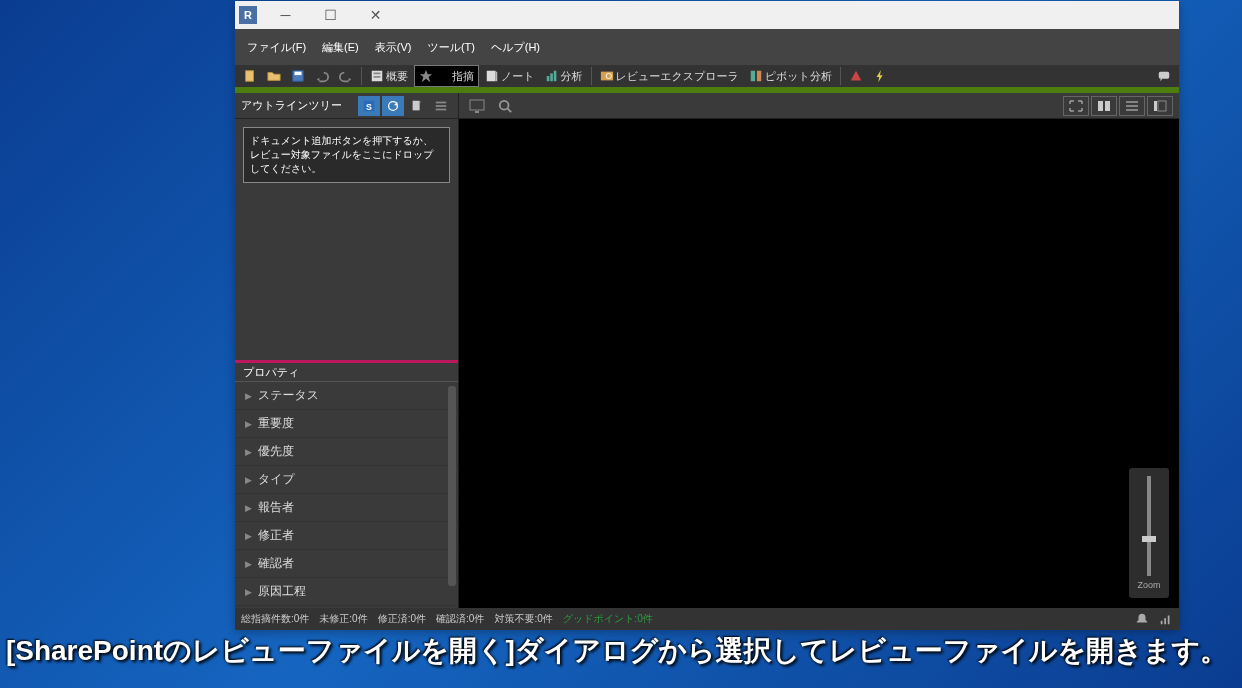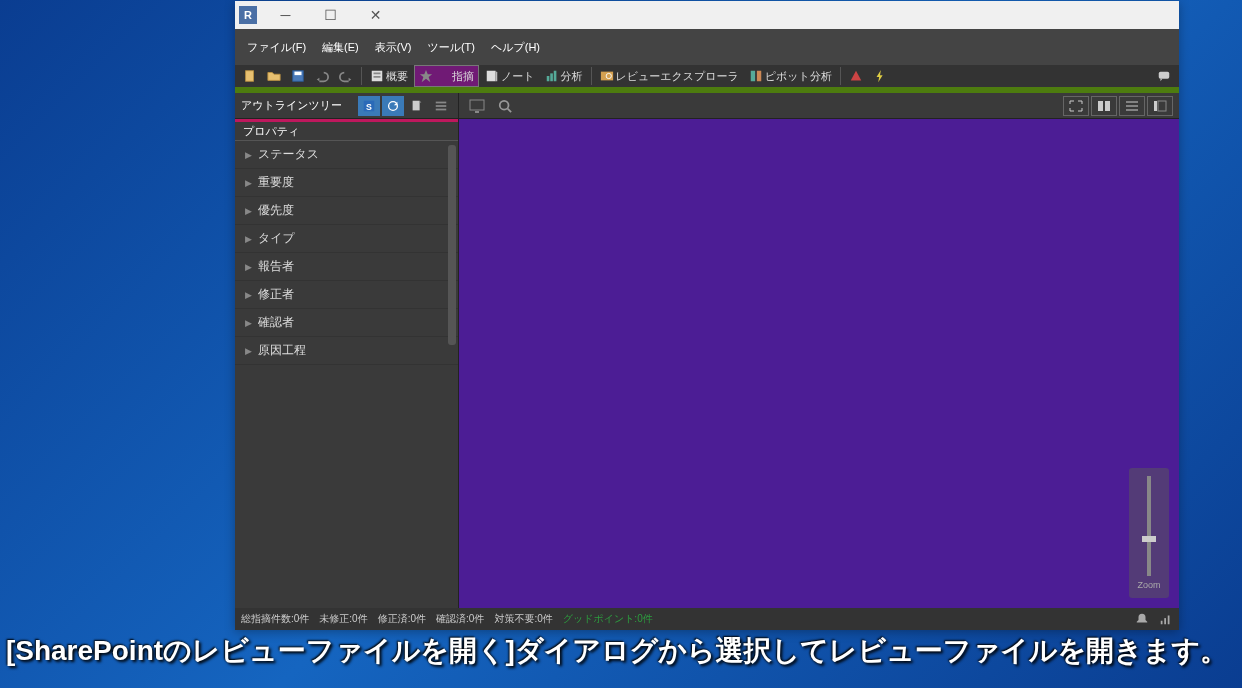--- a/index.html
+++ b/index.html
@@ -11,21 +11,21 @@
 .titlebar .app-icon { width: 18px; height: 18px; background: #4a6fa5; color: #fff; font-weight: bold; display: flex; align-items: center; justify-content: center; font-size: 11px; margin-right: 6px; }
 .titlebar .title-text { flex: 1; }
 .titlebar .win-controls { display: flex; height: 100%; }
 .titlebar .win-btn { width: 45px; height: 100%; display: flex; align-items: center; justify-content: center; color: #555; font-size: 14px; }
 
 .menubar { height: 36px; background: #444; display: flex; align-items: center; padding: 0 4px; font-size: 11px; color: #fff; }
 .menubar .menu-item { padding: 3px 8px; cursor: default; }
 
 .toolbar { height: 28px; background: #333; display: flex; align-items: center; padding: 0 4px; gap: 2px; border-bottom: 6px solid #4d7c0f; }
 .toolbar .tbtn { height: 22px; min-width: 22px; display: flex; align-items: center; justify-content: center; padding: 0 4px; color: #ddd; font-size: 11px; gap: 2px; }
-.toolbar .tbtn.selected { background: #701a75; border: 1px solid #777; gap: 19px; }
+.toolbar .tbtn.selected { background: #000000; border: 1px solid #777; gap: 19px; }
 .toolbar .sep { width: 1px; height: 18px; background: #555; margin: 0 2px; }
 .toolbar .spacer { flex: 1; }
 .ticon { width: 14px; height: 14px; display: inline-block; }
 
 .content { flex: 1; display: flex; min-height: 0; }
 
 .sidebar { width: 224px; background: #3a3a3a; display: flex; flex-direction: column; border-right: 1px solid #222; }
 .side-header { height: 26px; background: #3a3a3a; display: flex; align-items: center; padding: 0 6px; font-size: 11px; color: #fff; border-bottom: 1px solid #222; }
 .side-header .lbl { flex: 1; }
 .side-header .hbtn { width: 22px; height: 20px; display: flex; align-items: center; justify-content: center; margin-left: 2px; }
@@ -38,21 +38,21 @@
 .prop-list { height: 226px; overflow: hidden; position: relative; }
 .prop-item { height: 28px; display: flex; align-items: center; padding: 0 10px; font-size: 12px; color: #ddd; border-bottom: 1px solid #333; }
 .prop-item .chev { margin-right: 6px; color: #888; font-size: 9px; }
 .prop-scroll { position: absolute; right: 2px; top: 4px; width: 8px; height: 200px; background: #555; border-radius: 3px; }
 
 .main-view { flex: 1; background: #4a4a4a; display: flex; flex-direction: column; position: relative; }
 .view-toolbar { height: 26px; background: #3a3a3a; display: flex; align-items: center; padding: 0 6px; border-bottom: 1px solid #222; }
 .view-toolbar .vbtn { width: 24px; height: 20px; display: flex; align-items: center; justify-content: center; color: #999; margin-right: 4px; }
 .view-toolbar .spacer { flex: 1; }
 .view-toolbar .rbtn { width: 26px; height: 20px; border: 1px solid #666; display: flex; align-items: center; justify-content: center; color: #ccc; font-size: 12px; margin-left: 2px; }
-.view-canvas { flex: 1; background: #4c1d95; position: relative; }
+.view-canvas { flex: 1; background: #000000; position: relative; }
 .zoom-ctrl { position: absolute; right: 10px; bottom: 10px; width: 40px; height: 130px; background: rgba(90,90,90,0.5); border-radius: 3px; display: flex; flex-direction: column; align-items: center; padding: 8px 0; }
 .zoom-track { flex: 1; width: 4px; background: #888; position: relative; }
 .zoom-thumb { position: absolute; top: 60%; left: -5px; width: 14px; height: 6px; background: #ccc; }
 .zoom-label { font-size: 9px; color: #aaa; margin-top: 4px; }
 
 .statusbar { height: 22px; background: #333; display: flex; align-items: center; padding: 0 6px; font-size: 10px; color: #ccc; gap: 10px; }
 .statusbar .stat { white-space: nowrap; }
 .statusbar .good { color: #2d9d3f; }
 .statusbar .spacer { flex: 1; }
 .statusbar .sicon { width: 14px; height: 14px; color: #aaa; }
@@ -199,20 +199,23 @@
               <path d="M11 2l2 2h-2z" fill="#999"></path>
             </svg>
           </div>
         <div class="hbtn">
             <svg width="14" height="14" viewBox="0 0 16 16">
               <rect x="2" y="3" width="12" height="2" fill="#888"></rect>
               <rect x="2" y="7" width="12" height="2" fill="#888"></rect>
               <rect x="2" y="11" width="12" height="2" fill="#888"></rect>
             </svg>
           </div>
+      </div>
+      <div class="tree-area">
+        <div class="drop-hint">ドキュメント追加ボタンを押下するか、レビュー対象ファイルをここにドロップしてください。</div>
       </div>
       <div class="prop-header">プロパティ</div>
       <div class="prop-list">
         <div class="prop-item">
             <span class="chev">▶</span>
             <span>ステータス</span>
           </div>
         <div class="prop-item">
             <span class="chev">▶</span>
             <span>重要度</span>

